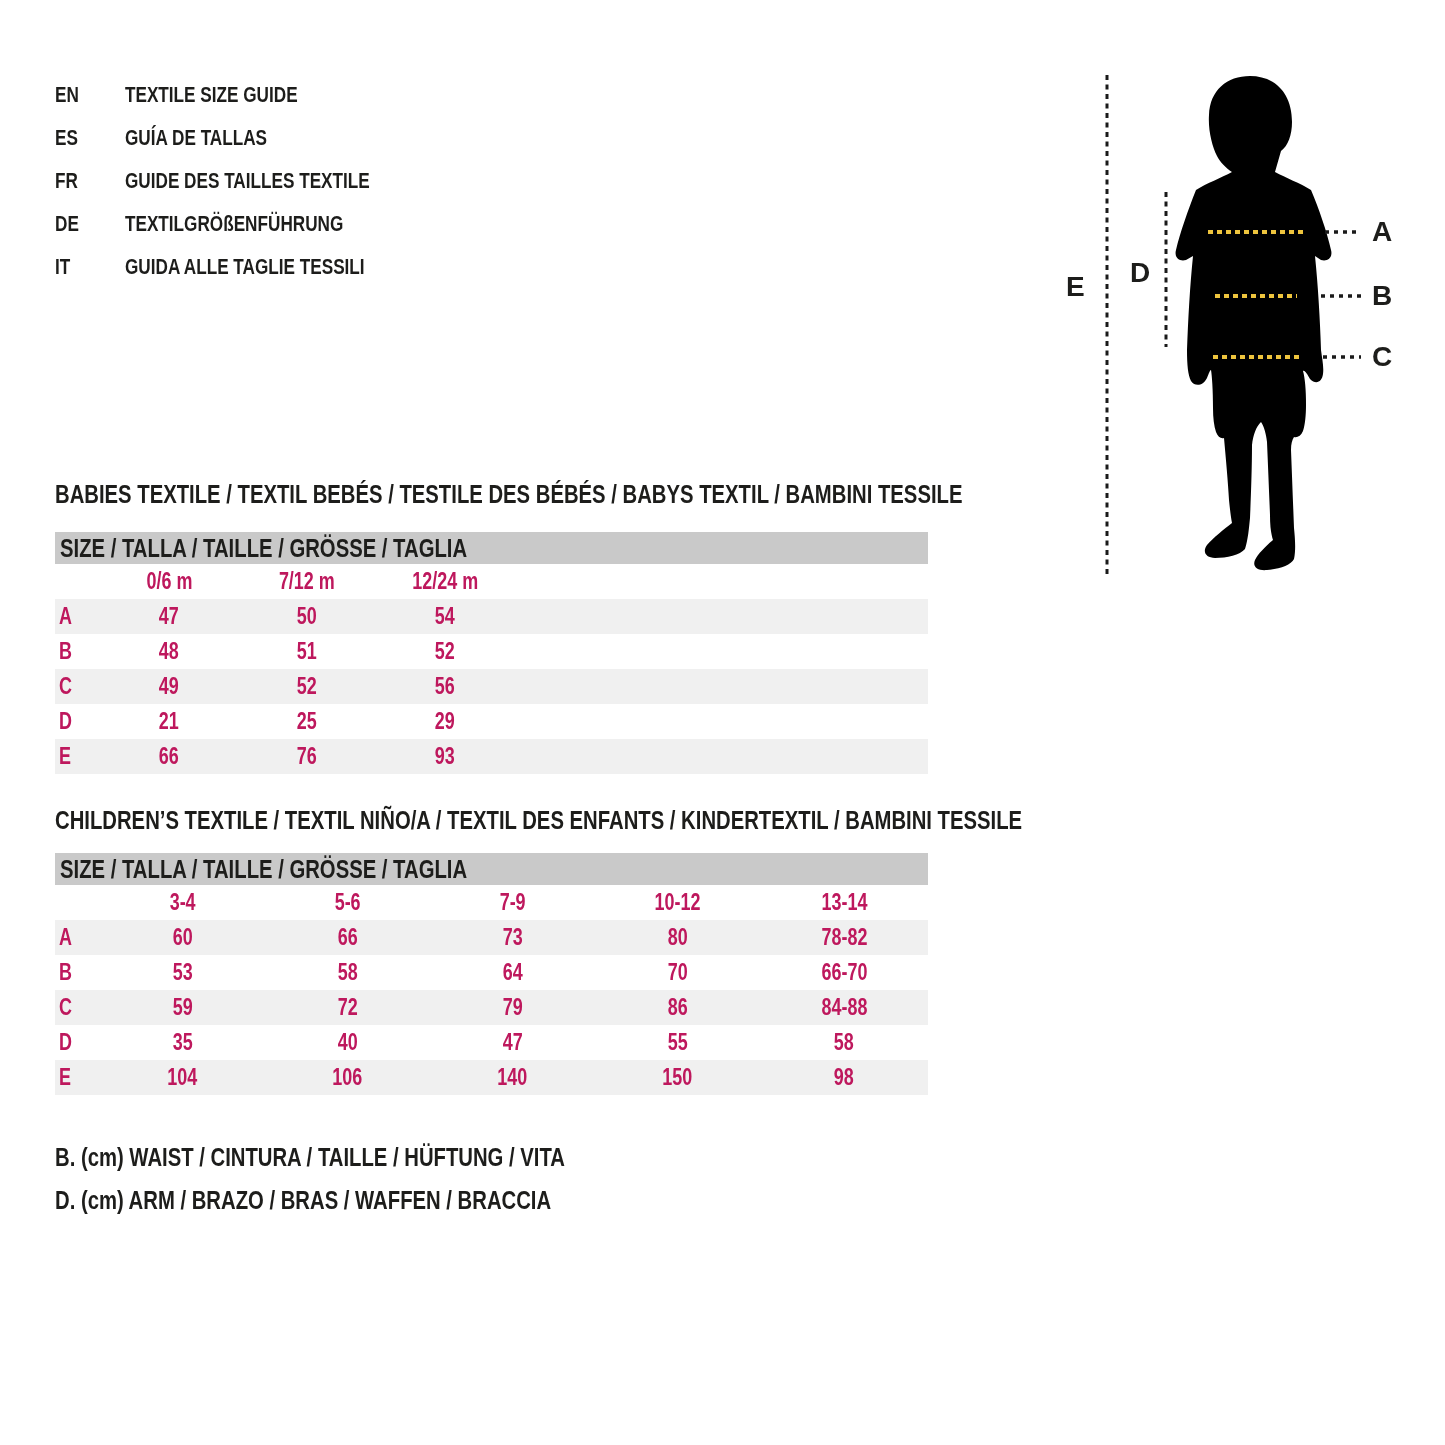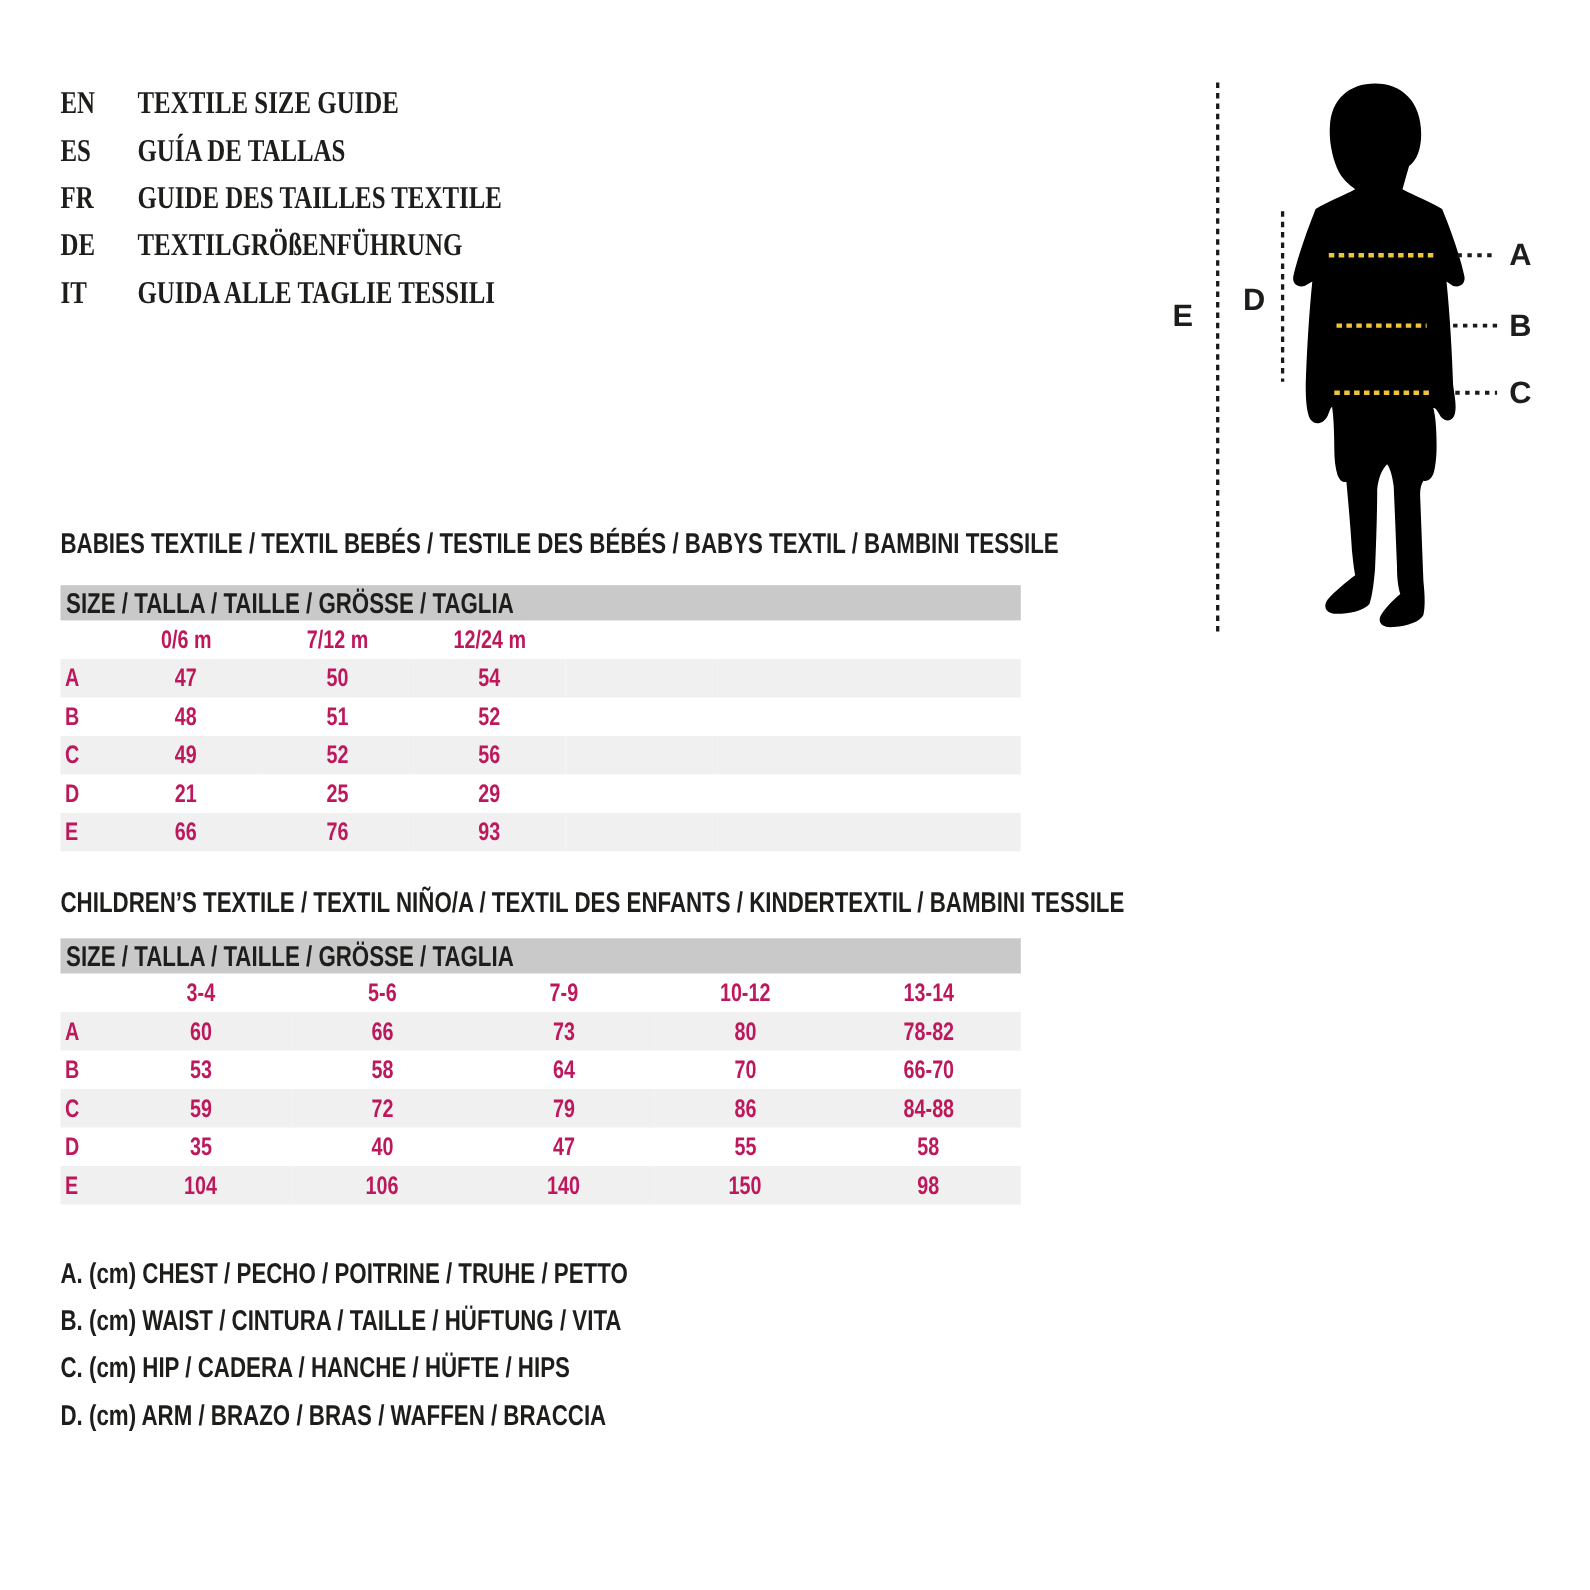--- a/index.html
+++ b/index.html
@@ -5,21 +5,21 @@
   html,body{margin:0;padding:0;background:#fff;}
   .canvas{
     position:relative;width:1445px;height:1445px;background:#ffffff;
     font-family:"Liberation Sans",sans-serif;font-weight:bold;color:#1d1d1b;
     overflow:hidden;
   }
   .cond{display:inline-block;transform:scaleX(0.78);transform-origin:50% 50%;white-space:nowrap;}
   .cond-l{transform-origin:0 50%;}
   
   .header{position:absolute;left:55px;top:73px;}
-  .hrow{display:flex;height:43px;line-height:43px;font-size:29px;font-family:Liberation Serif, serif;}
+  .hrow{display:flex;height:43px;line-height:43px;font-size:22px;}
   .hrow .lang{width:70px;flex:0 0 70px;}
   
   .mlabel{position:absolute;font-size:28px;line-height:30px;}
   
   .sec-title{position:absolute;left:55px;font-size:26px;line-height:30px;white-space:nowrap;}
   
   .tblock{position:absolute;left:55px;width:873px;}
   .size-bar{height:32px;line-height:33px;background:#c9c9c9;font-size:26px;padding-left:5px;box-sizing:border-box;}
   table.tbl{border-collapse:collapse;table-layout:fixed;width:873px;font-size:23px;color:#be185d;}
   table.tbl td{height:35px;padding:0;text-align:center;vertical-align:middle;}
@@ -270,19 +270,17 @@
           <td><span class="cond">106</span></td>
           <td><span class="cond">140</span></td>
           <td><span class="cond">150</span></td>
           <td><span class="cond">98</span></td>
         </tr>
       </tbody>
     </table>
   </div>
 
   <div class="legend">
-    <div class="legend-line"><span class="cond cond-l">A. (cm) CHEST / PECHO / POITRINE / TRUHE / PETTO</span></div>
     <div class="legend-line"><span class="cond cond-l">B. (cm) WAIST / CINTURA / TAILLE / HÜFTUNG / VITA</span></div>
-    <div class="legend-line"><span class="cond cond-l">C. (cm) HIP / CADERA / HANCHE / HÜFTE / HIPS</span></div>
     <div class="legend-line"><span class="cond cond-l">D. (cm) ARM / BRAZO / BRAS / WAFFEN / BRACCIA</span></div>
   </div>
 
 </div>
 
 </body></html>

